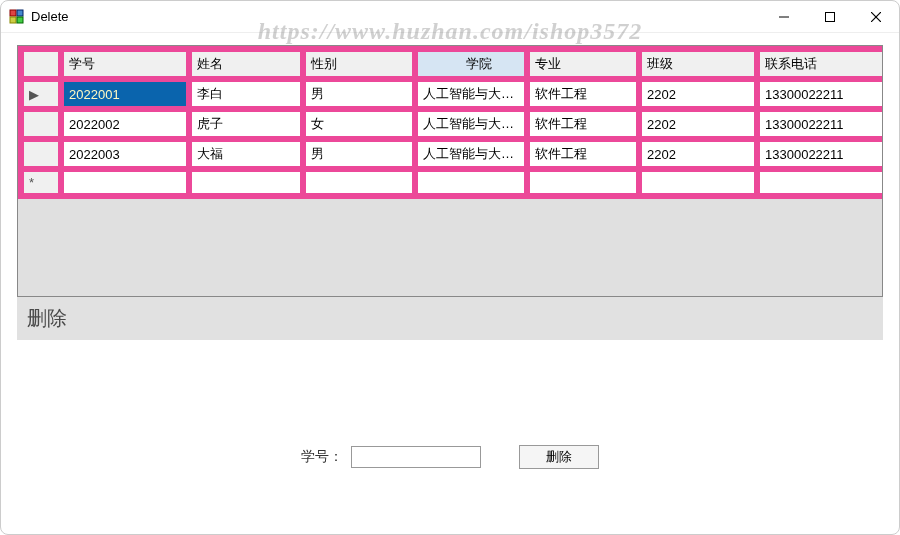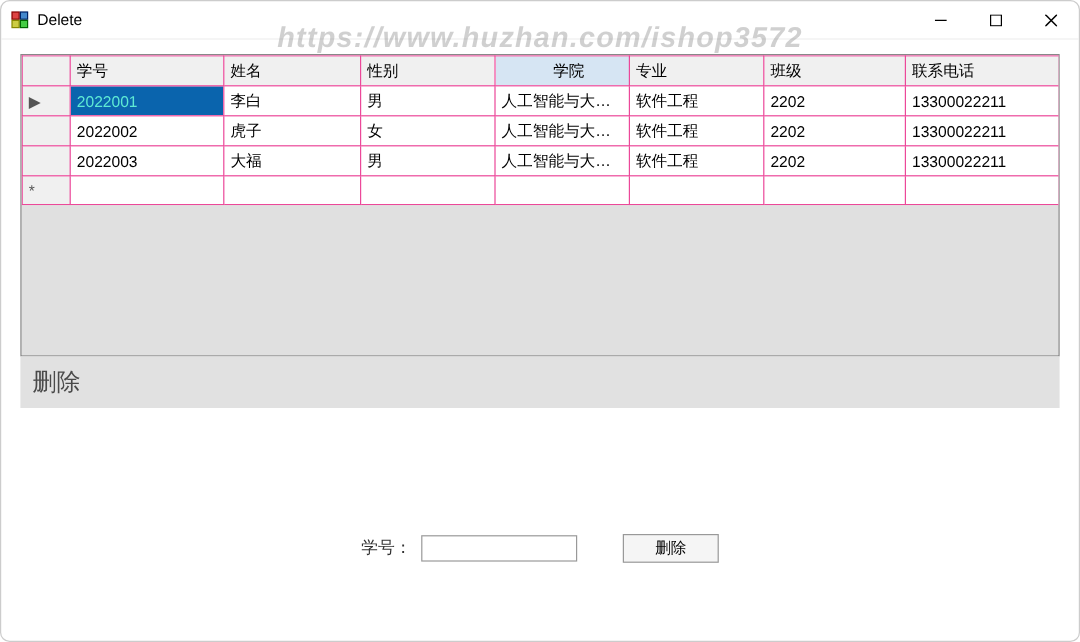--- a/index.html
+++ b/index.html
@@ -66,21 +66,21 @@
       height: 252px;
       overflow: hidden;
     }
     table.datagrid {
       border-collapse: collapse;
       width: 100%;
       background: #fff;
       table-layout: fixed;
     }
     .datagrid th, .datagrid td {
-      border: 1px solid #ec4899;
+      border: 6px solid #ec4899;
       padding: 3px 5px;
       text-align: left;
       font-weight: normal;
       height: 24px;
       overflow: hidden;
       white-space: nowrap;
       font-size: 13px;
     }
     .datagrid th {
       background: #f0f0f0;
@@ -92,21 +92,21 @@
     }
     .rowhead {
       background: #f0f0f0;
       width: 38px;
       text-align: center;
       font-size: 11px;
       color: #555;
     }
     .datagrid tr.sel td.cell-first {
       background: #0a64ad;
-      color: #5eead4;
+      color: #fef9c3;
     }
     .grid-empty {
       background: #e0e0e0;
       height: 128px;
     }
     .section-title {
       background: #e1e1e1;
       padding: 8px 10px;
       margin-top: 0;
       font-size: 20px;
@@ -143,21 +143,21 @@
       margin-left: 30px;
     }
     .watermark {
       position: absolute;
       top: 18px;
       left: 0;
       width: 900px;
       text-align: center;
       font-size: 24px;
       color: rgba(120,120,120,0.35);
-      font-family: Liberation Sans, sans-serif;
+      font-family: Liberation Serif, serif;
       font-style: italic;
       letter-spacing: 1px;
       pointer-events: none;
       font-weight: bold;
     }
   </style>
 </head>
 <body>
 
 <div class="window">

